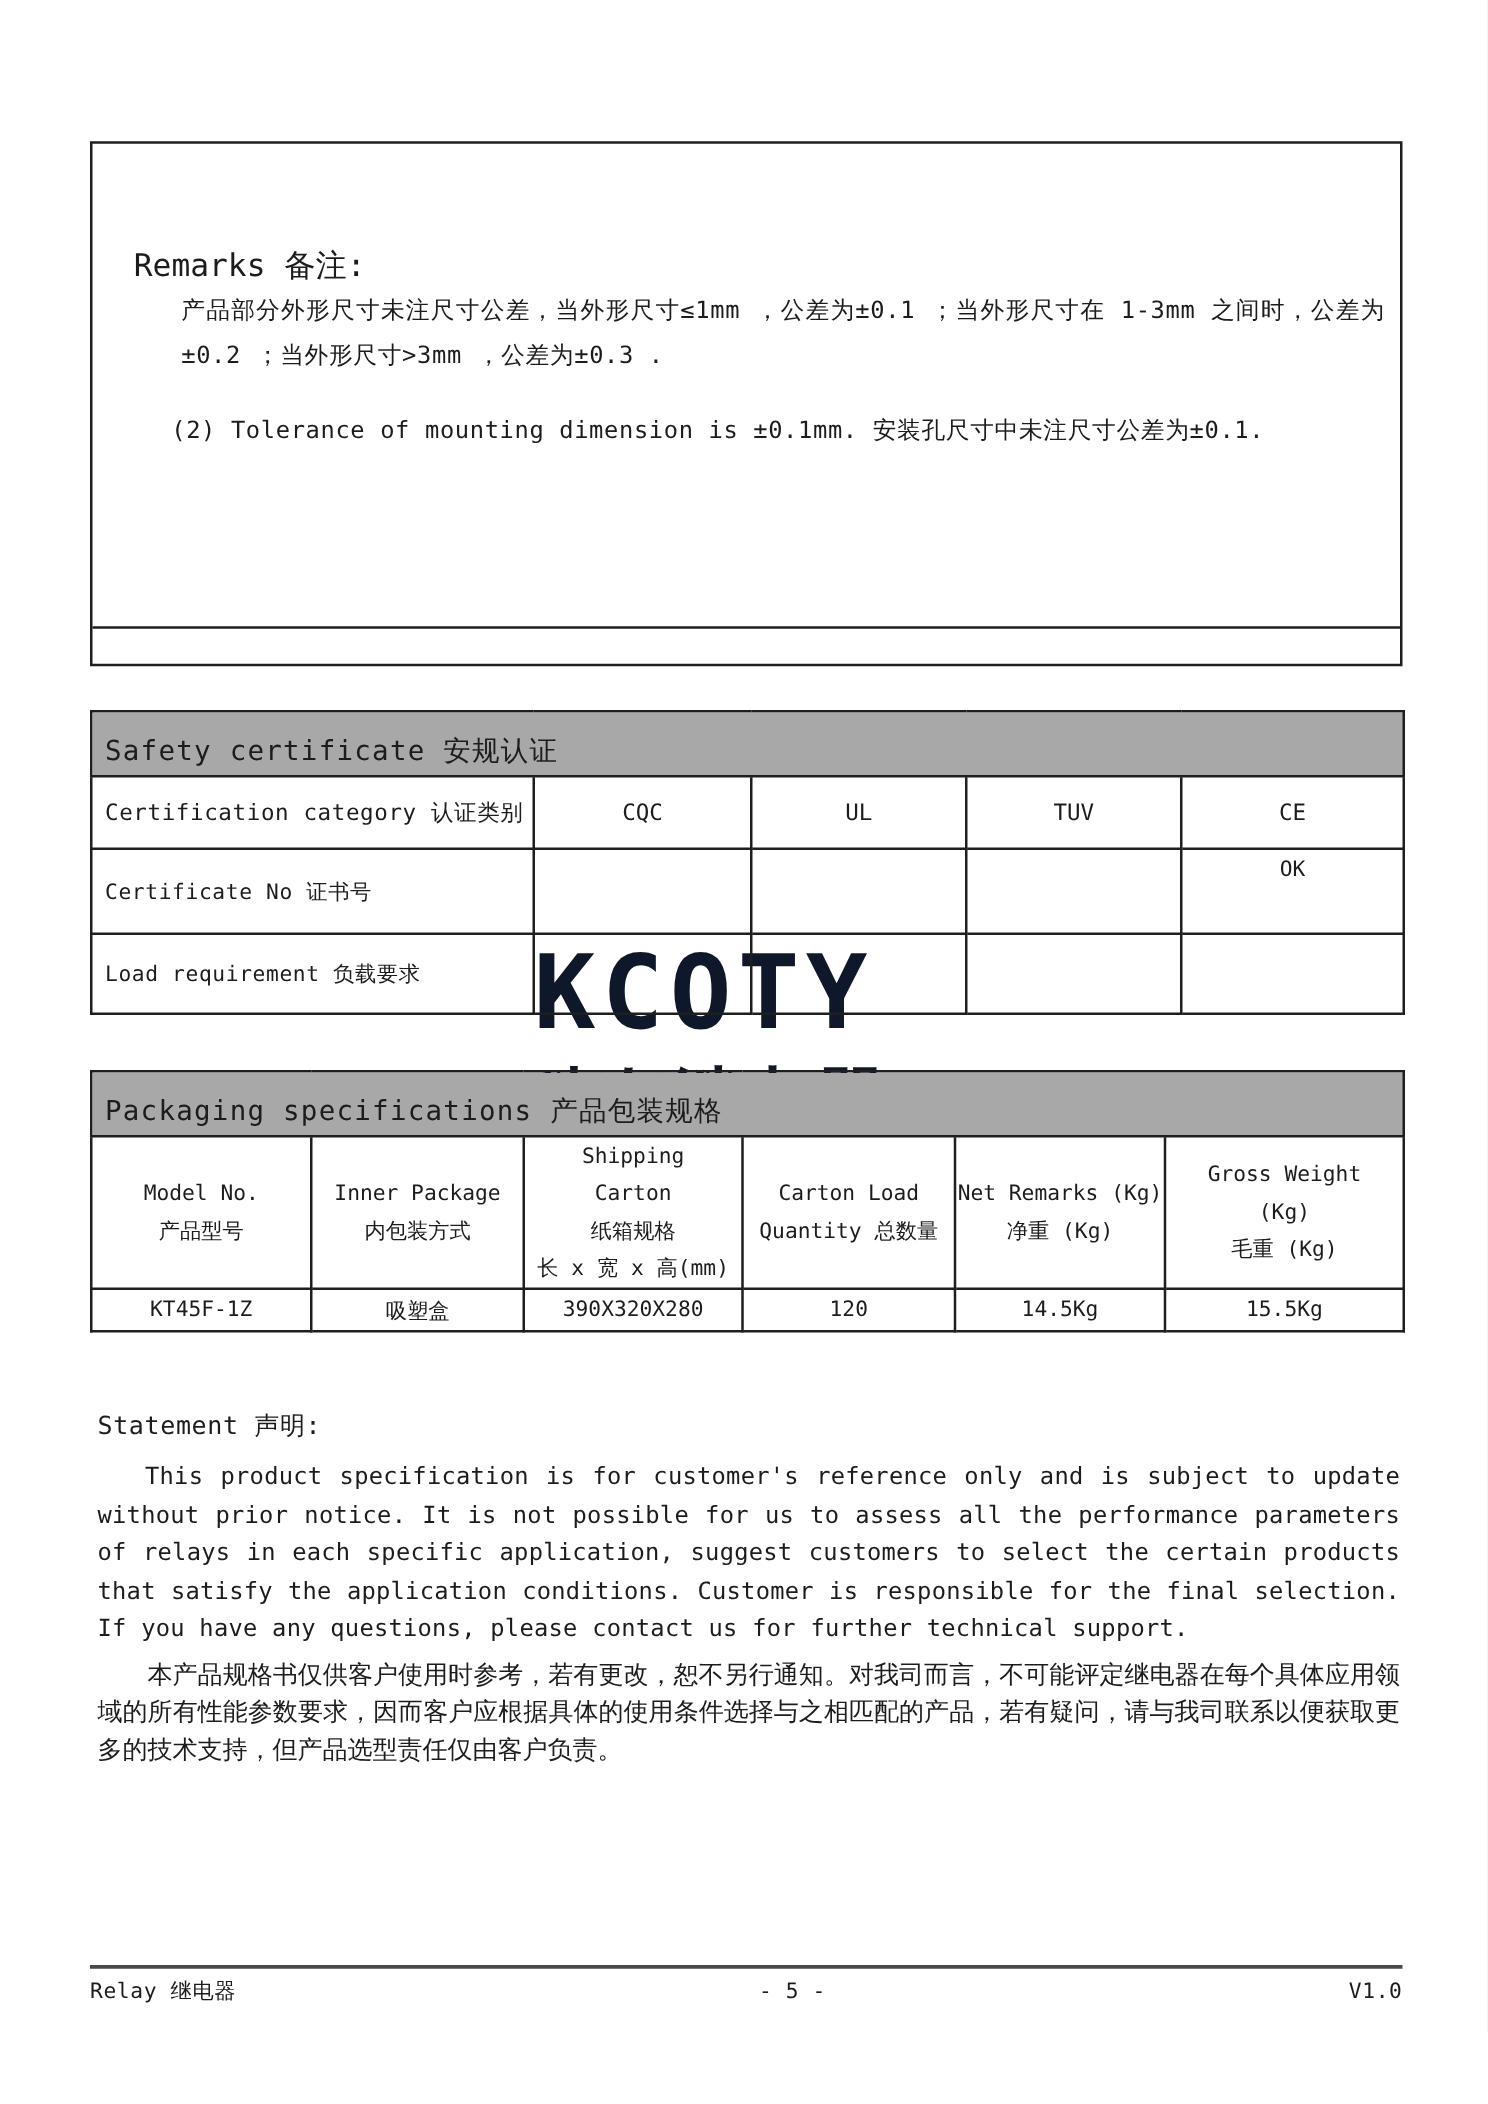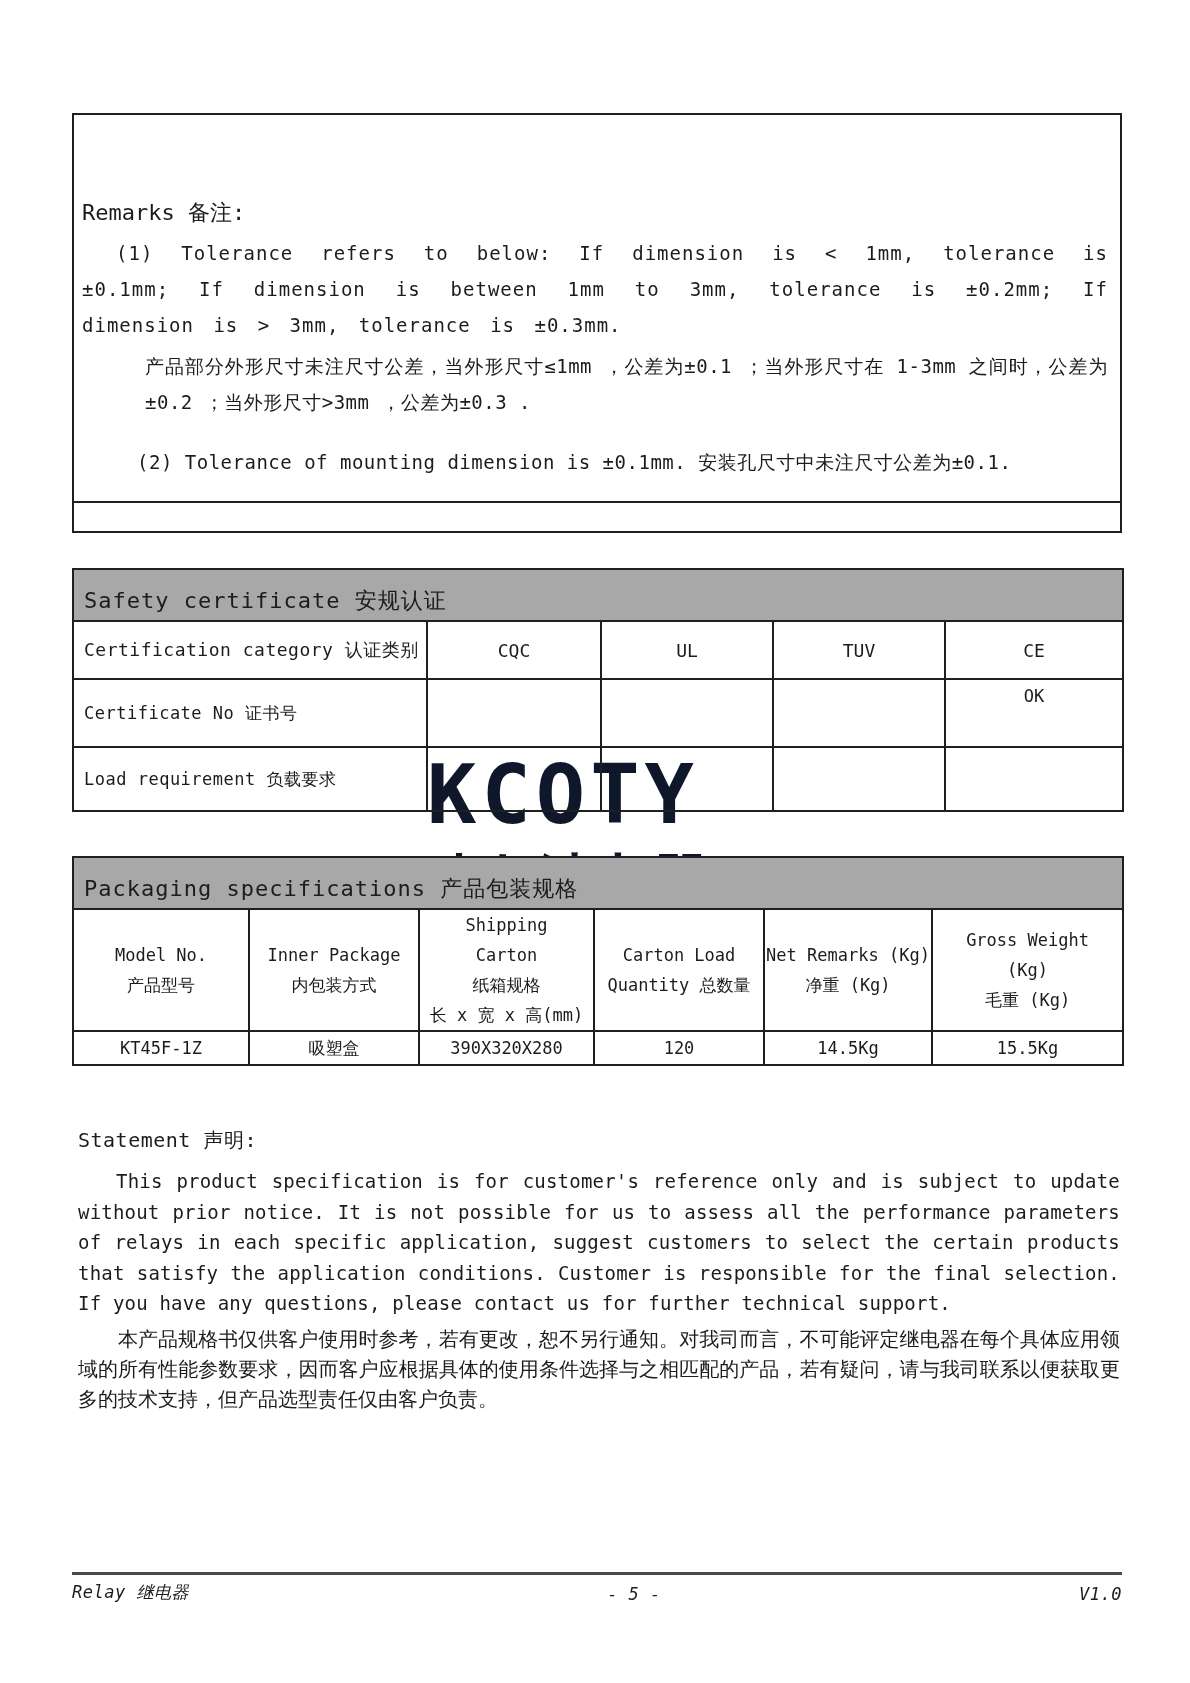--- a/index.html
+++ b/index.html
@@ -25,21 +25,21 @@
   
   .remarks-box {
     position:absolute; left:72px; top:113px; width:1050px; height:420px;
     border:2px solid #1f1f1f; box-sizing:border-box; z-index:1;
   }
   .remarks-body {
     height:388px; box-sizing:border-box;
     padding:86px 12px 0 8px;
     border-bottom:2px solid #1f1f1f;
   }
-  .remarks-title { font-size:22px; line-height:24px; }
+  .remarks-title { font-size:25px; line-height:24px;margin-left:25px; }
   .r-p1 {
     margin:10px 0 0 0; font-size:19px; line-height:36px;
     text-align:justify; text-indent:34px;
     letter-spacing:1px; word-spacing:7px;
   }
   .r-p2 { margin:5px 0 12px 63px; font-size:19px; line-height:36px; text-align:justify; letter-spacing:0.5px; }
   .r-p3 { margin:27px 0 0 55px; font-size:19px; line-height:30px; letter-spacing:0.5px; }
 
   
   table.grid {
@@ -79,39 +79,38 @@
   }
   .st-zh {
     margin:5px 0 0 0; font-size:20px; line-height:30px;
     text-align:justify; text-indent:2em;
   }
 
   
   .footer {
     position:absolute; left:72px; top:1572px; width:1050px;
     border-top:3px solid #4a4a4a; box-sizing:border-box;
-    display:flex; justify-content:space-between; align-items:flex-end;
-    padding-top:6px; font-size:17px; z-index:1;font-style:italic;
+    display:flex; justify-content:space-between; align-items:center;
+    padding-top:6px; font-size:17px; z-index:1;
   }
   .footer span { letter-spacing:0.5px; }
 </style>
 </head>
 <body>
 
 <div class="page">
 
   <div class="watermark">
     <div class="wm-line1">KCOTY</div>
     <div class="wm-line2">科泰继电器</div>
   </div>
 
   <div class="remarks-box">
     <div class="remarks-body">
       <div class="remarks-title">Remarks 备注:</div>
-      <p class="r-p1">(1) Tolerance refers to below: If dimension is &lt; 1mm, tolerance is ±0.1mm; If dimension is between 1mm to 3mm, tolerance is ±0.2mm;  If dimension is &gt; 3mm, tolerance is ±0.3mm.</p>
       <p class="r-p2">产品部分外形尺寸未注尺寸公差，当外形尺寸≤1mm ，公差为±0.1 ；当外形尺寸在 1-3mm 之间时，公差为±0.2 ；当外形尺寸&gt;3mm ，公差为±0.3 .</p>
       <p class="r-p3">(2) Tolerance of mounting dimension is ±0.1mm.  安装孔尺寸中未注尺寸公差为±0.1.</p>
     </div>
     <div class="remarks-strip"></div>
   </div>
 
   <table class="grid safety-table">
     <colgroup>
       <col style="width:354px">
         <col style="width:174px">

